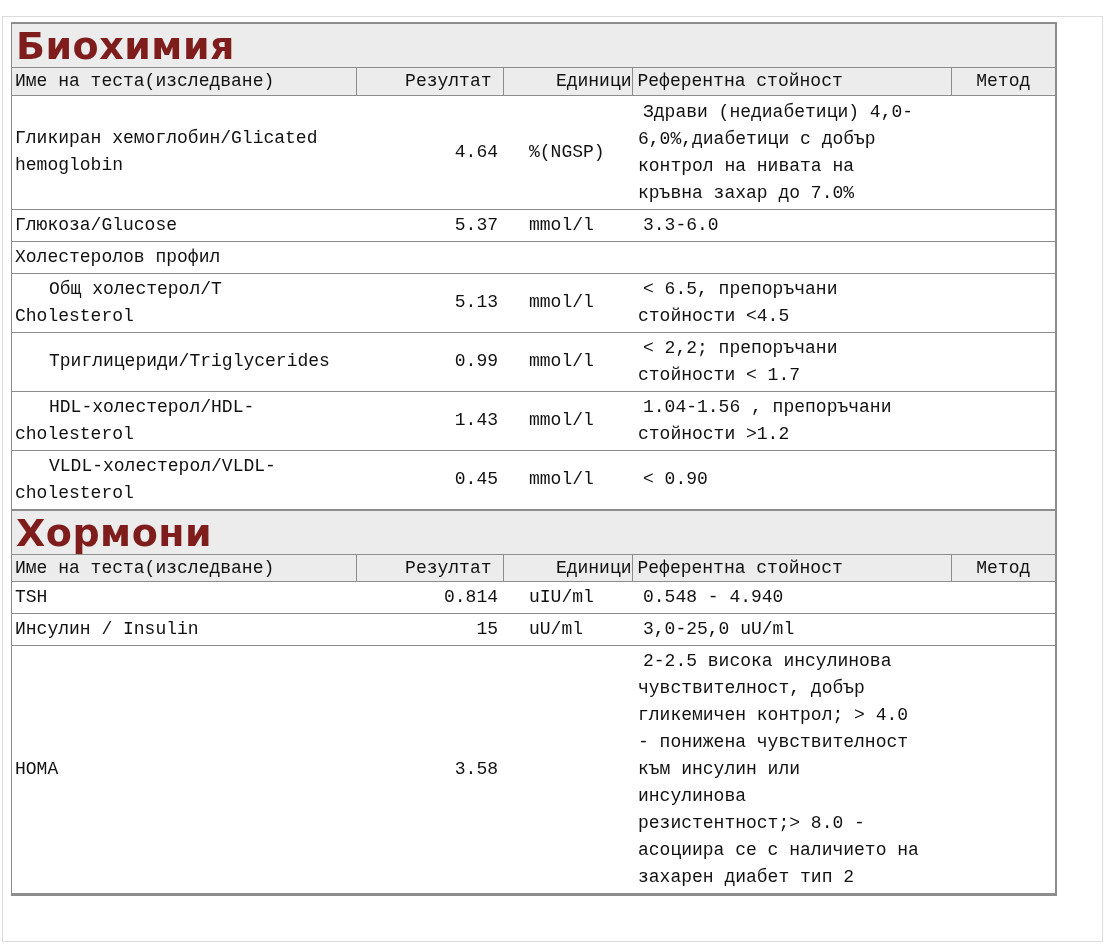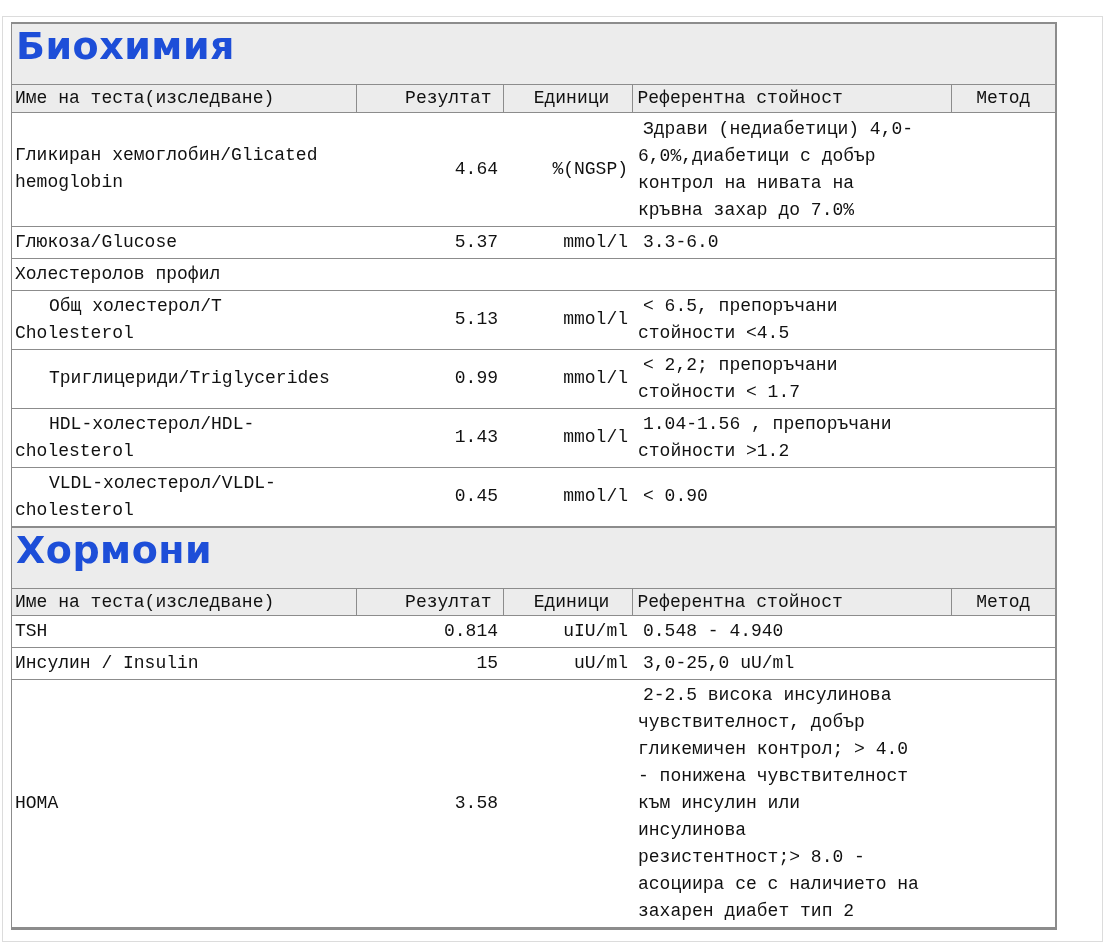--- a/index.html
+++ b/index.html
@@ -26,23 +26,23 @@
     border-bottom: 3px solid var(--border, #8c8c8c);
     background: #ffffff;
   }
   .banner {
     background: var(--header-bg, #ececec);
     border-top: 2px solid var(--border, #8c8c8c);
     border-bottom: 1px solid var(--border, #8c8c8c);
     font-size: 38px;
     font-weight: bold;
     line-height: 42px;
-    padding: 1px 2px 17px 4px;
+    padding: 1px 2px 0 4px;
     letter-spacing: 0.5px;
-    color: #1d4ed8;
+    color: #7f1d1d;
   }
   table.results {
     width: 100%;
     table-layout: fixed;
     border-collapse: collapse;
     font-size: 18px;
     font-family: Liberation Mono, monospace;
   }
   col.c-name   { width: 344px; }
   col.c-result { width: 147px; }
@@ -54,36 +54,36 @@
     font-weight: normal;
     font-size: 18px;
     height: 27px;
     border-bottom: 1px solid var(--border, #8c8c8c);
     white-space: nowrap;
     overflow: hidden;
     vertical-align: middle;
   }
   thead th.h-name   { text-align: left;  padding-left: 3px; }
   thead th.h-result { text-align: right; padding-right: 11px; border-left: 1px solid var(--border, #8c8c8c); }
-  thead th.h-units  { text-align: center;  padding-left: 8px;  border-left: 1px solid var(--border, #8c8c8c); }
+  thead th.h-units  { text-align: right;  padding-left: 8px;  border-left: 1px solid var(--border, #8c8c8c); }
   thead th.h-ref    { text-align: left;  padding-left: 5px;  border-left: 1px solid var(--border, #8c8c8c); }
   thead th.h-method { text-align: center; border-left: 1px solid var(--border, #8c8c8c); margin-left: 34px; }
   tbody tr { border-top: 1px solid var(--border, #8c8c8c); }
   tbody tr:first-child { border-top: none; }
   tbody td {
     vertical-align: middle;
     line-height: 27px;
     padding: 2px 4px;
     white-space: pre-line;
     overflow: hidden;
   }
   td.name   { padding-left: 3px; }
   td.name.indent { text-indent: 34px; }
   td.result { text-align: right; padding-right: 5px; margin-top: 12px; }
-  td.units  { padding-left: 26px; text-align: right; }
+  td.units  { padding-left: 26px; }
   td.ref    { padding-left: 6px; text-indent: 5px; }
   tr.tall-top td.ref { padding-top: 3px; margin-top: 28px; }
 </style>
 </head>
 <body>
 
 <div class="outer-frame"></div>
 
 <div class="report">
 

